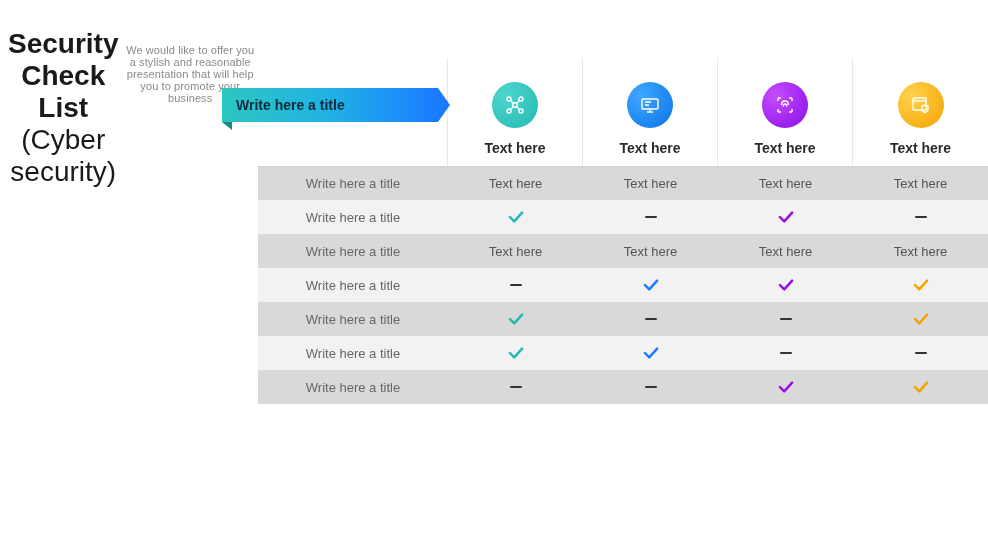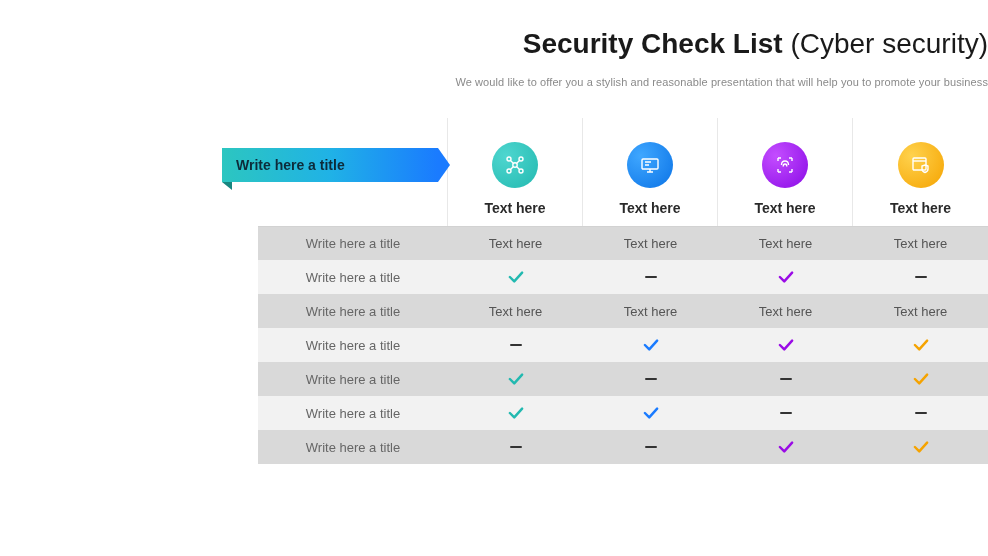--- a/index.html
+++ b/index.html
@@ -7,22 +7,21 @@
     width: 988px;
     height: 556px;
     background: #ffffff;
     font-family: Arial, Helvetica, sans-serif;
     overflow: hidden;
   }
   .page {
     width: 100%;
     padding: 28px 0 0 4px;
     display: flex;
-    flex-direction: column;
-    align-items: flex-end;
+    align-items: flex-start;
   }
   .title {
     font-size: 28px;
     color: #1a1a1a;
     text-align: center;
   }
   .title .bold { font-weight: 800; }
   .title .light { font-weight: 400; }
   .subtitle {
     margin-top: 16px;

